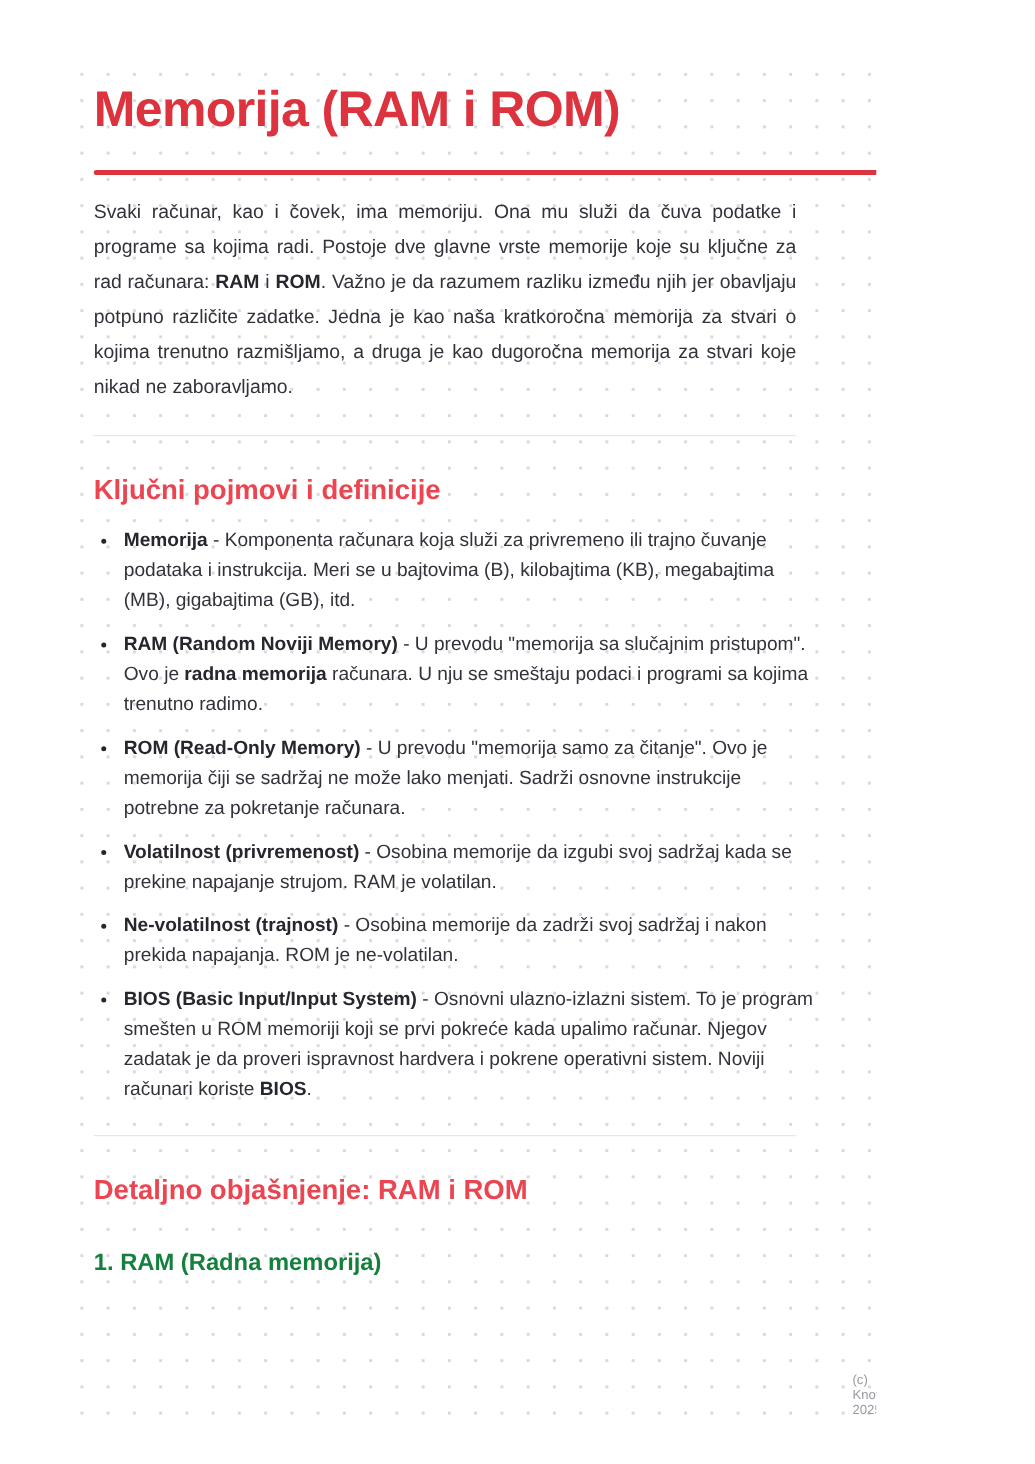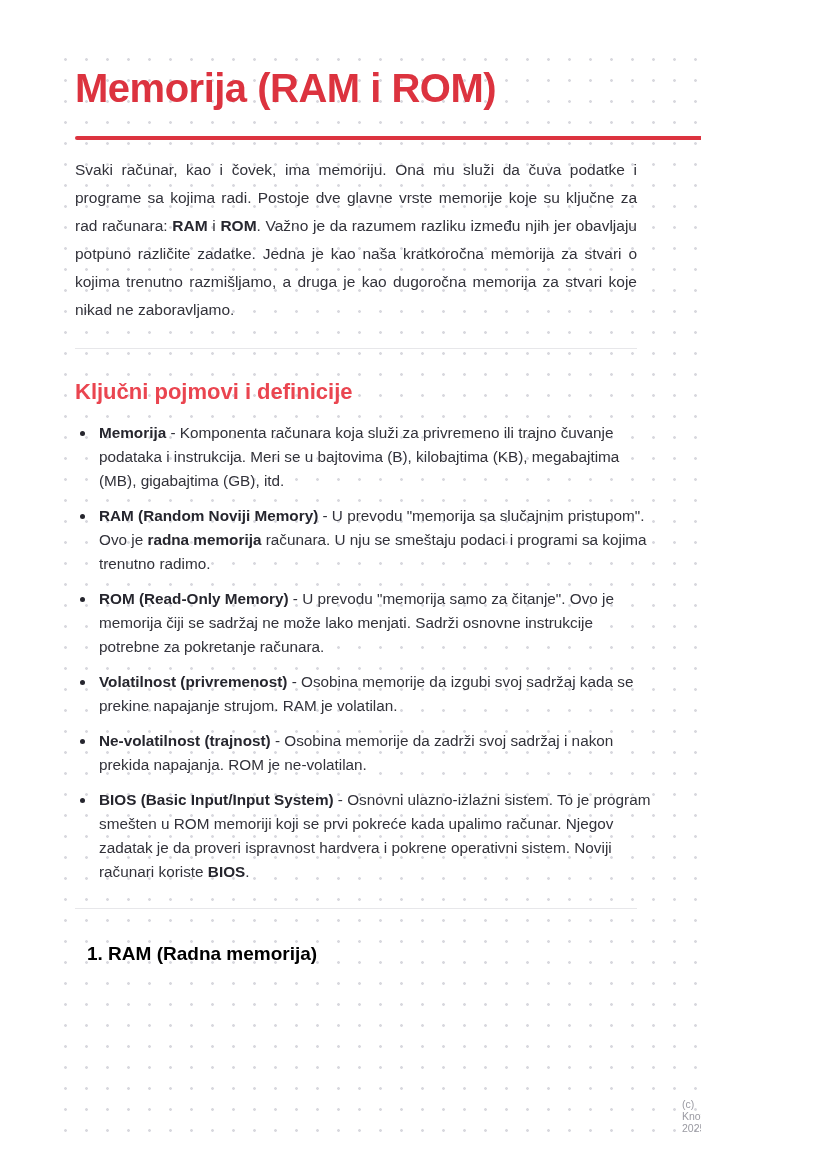--- a/index.html
+++ b/index.html
@@ -57,21 +57,21 @@
   }
 
   ul.bullets { width:578px; margin-top:16px; padding-left:21px; list-style:disc; }
   ul.bullets li {
     font-size:15.3px; line-height:24px; color:#32323a;
     margin-bottom:11px; padding-left:3px;
   }
   ul.bullets li::marker { color:#26262e; }
   ul.bullets li b { font-weight:700; color:#26262e; }
 
-  h3 { font-size:19px; font-weight:700; color:#000000; margin-top:34px; line-height:1.2;margin-left:12px; }
+  h3 { font-size:19px; font-weight:700; color:#15803d; margin-top:34px; line-height:1.2; }
 
   .footer {
     position:absolute; left:682px; top:1098px; z-index:2;
     font-size:10.5px; color:#9a9aa2;
   }
 </style>
 </head>
 <body>
 
 <div class="page">
@@ -96,18 +96,19 @@
       <li><b>Memorija</b><span> - Komponenta računara koja služi za privremeno ili trajno čuvanje podataka i instrukcija. Meri se u bajtovima (B), kilobajtima (KB), megabajtima (MB), gigabajtima (GB), itd.</span></li>
       <li><b>RAM (Random Noviji Memory)</b><span> - U prevodu "memorija sa slučajnim pristupom". Ovo je </span><b>radna memorija</b><span> računara. U nju se smeštaju podaci i programi sa kojima trenutno radimo.</span></li>
       <li><b>ROM (Read-Only Memory)</b><span> - U prevodu "memorija samo za čitanje". Ovo je memorija čiji se sadržaj ne može lako menjati. Sadrži osnovne instrukcije potrebne za pokretanje računara.</span></li>
       <li><b>Volatilnost (privremenost)</b><span> - Osobina memorije da izgubi svoj sadržaj kada se prekine napajanje strujom. RAM je volatilan.</span></li>
       <li><b>Ne-volatilnost (trajnost)</b><span> - Osobina memorije da zadrži svoj sadržaj i nakon prekida napajanja. ROM je ne-volatilan.</span></li>
       <li><b>BIOS (Basic Input/Input System)</b><span> - Osnovni ulazno-izlazni sistem. To je program smešten u ROM memoriji koji se prvi pokreće kada upalimo računar. Njegov zadatak je da proveri ispravnost hardvera i pokrene operativni sistem. Noviji računari koriste </span><b>BIOS</b><span>.</span></li>
     </ul>
 
     <hr class="divider">
 
+    <h2 class="h2-detail">Detaljno objašnjenje: RAM i ROM</h2>
     <h3>1. RAM (Radna memorija)</h3>
 
   </main>
 
   <div class="footer">(c) Knowunity 2025</div>
 </div>
 
 </body></html>

